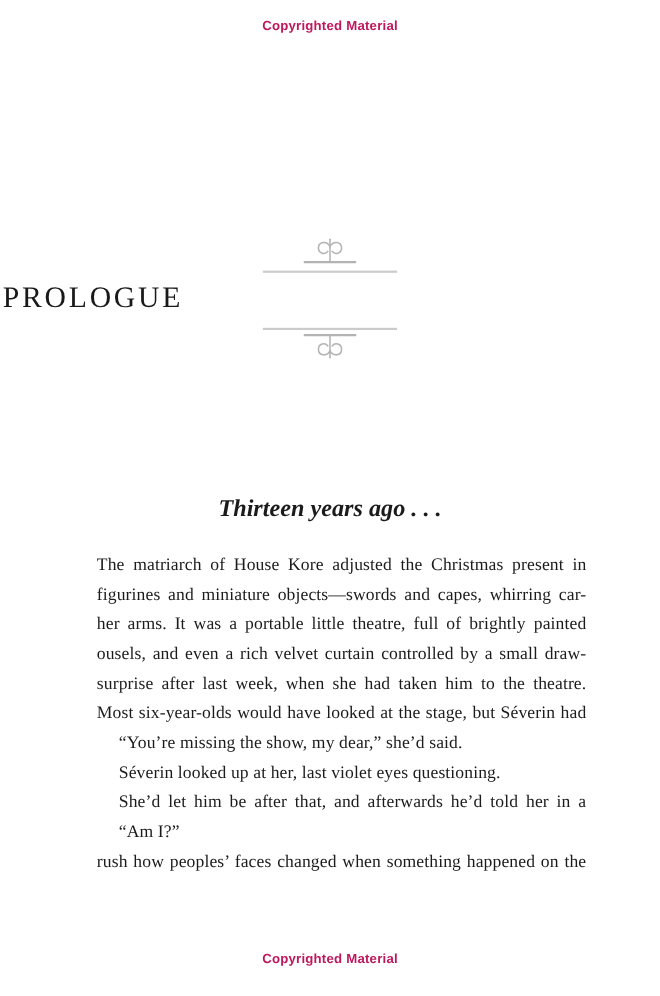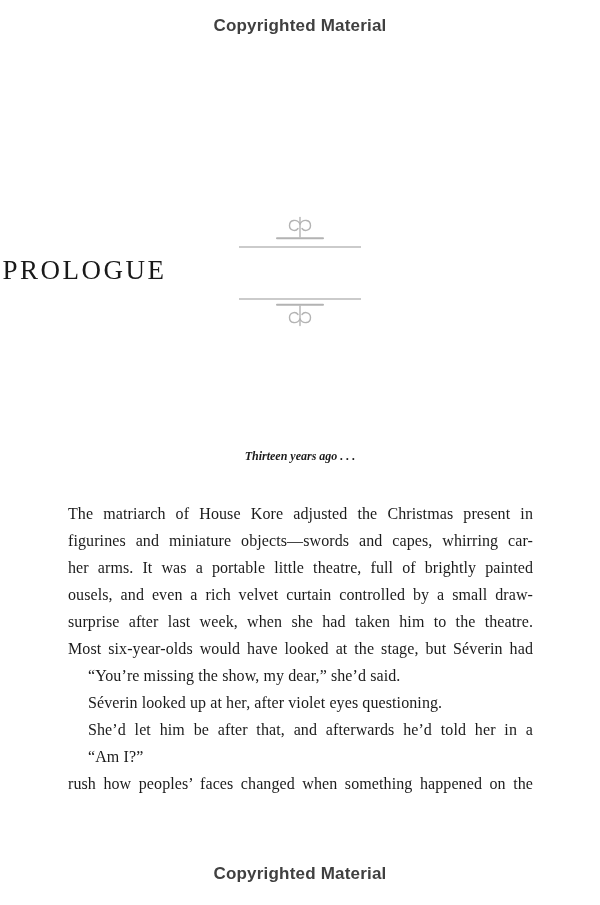--- a/index.html
+++ b/index.html
@@ -12,22 +12,22 @@
     color: #1b1b1b;
     overflow: hidden;
   }
   .copyright {
     position: absolute;
     left: 0;
     width: 600px;
     text-align: center;
     font-family: "Liberation Sans", sans-serif;
     font-weight: bold;
-    font-size: 17px;
-    color: #404040;
+    font-size: 12px;
+    color: #be185d;
     letter-spacing: 0.2px;
   }
   .copyright.top { top: 16px; }
   .copyright.bottom { top: 864px; }
 
   .ornament {
     position: absolute;
     left: 50%;
     transform: translateX(-50%);
     color: #b3b3b3;
@@ -59,35 +59,35 @@
   }
 
   .dateline {
     position: absolute;
     top: 449px;
     left: 0;
     width: 600px;
     text-align: center;
     font-style: italic;
     font-weight: bold;
-    font-size: 12px;
+    font-size: 22px;
     color: #1b1b1b;
   }
 
   .bodytext {
     position: absolute;
     top: 500px;
     left: 68px;
     width: 465px;
     font-size: 16px;
     line-height: 27px;
     letter-spacing: 0.1px;
     color: #1b1b1b;
   }
-  .line { height: 27px; overflow: hidden; text-align: left; }
+  .line { height: 27px; overflow: hidden; text-align: left; margin-left: 20px; }
   .line.justify { text-align: justify; text-align-last: justify; }
   .line.indent { text-indent: 20px; }
 </style>
 </head>
 <body>
 
 <div class="page">
 
   <div class="copyright top">Copyrighted Material</div>
 
@@ -114,21 +114,21 @@
   <div class="dateline">Thirteen years ago . . .</div>
 
   <div class="bodytext">
     <div class="line justify">The matriarch of House Kore adjusted the Christmas present in</div>
     <div class="line justify">figurines and miniature objects—swords and capes, whirring car-</div>
     <div class="line justify">her arms. It was a portable little theatre, full of brightly painted</div>
     <div class="line justify">ousels, and even a rich velvet curtain controlled by a small draw-</div>
     <div class="line justify">surprise after last week, when she had taken him to the theatre.</div>
     <div class="line justify">Most six-year-olds would have looked at the stage, but Séverin had</div>
     <div class="line indent">“You’re missing the show, my dear,” she’d said.</div>
-    <div class="line indent">Séverin looked up at her, after violet eyes questioning.</div>
+    <div class="line indent">Séverin looked up at her, last violet eyes questioning.</div>
     <div class="line indent justify">She’d let him be after that, and afterwards he’d told her in a</div>
     <div class="line indent">“Am I?”</div>
     <div class="line justify">rush how peoples’ faces changed when something happened on the</div>
   </div>
 
   <div class="copyright bottom">Copyrighted Material</div>
 
 </div>
 
 </body></html>

